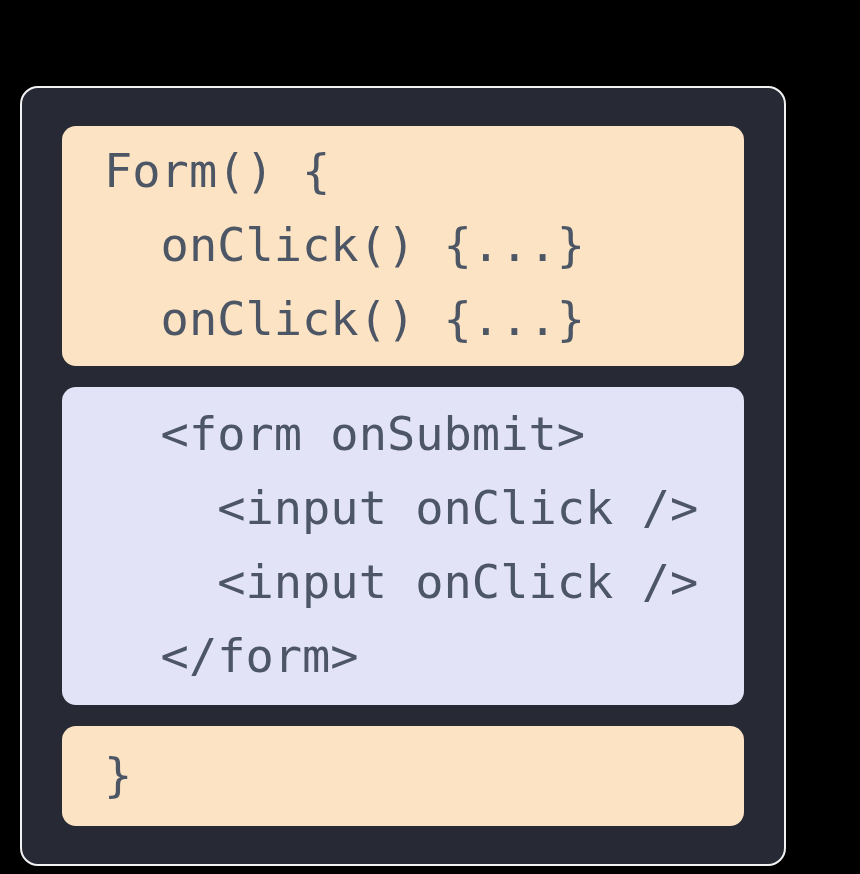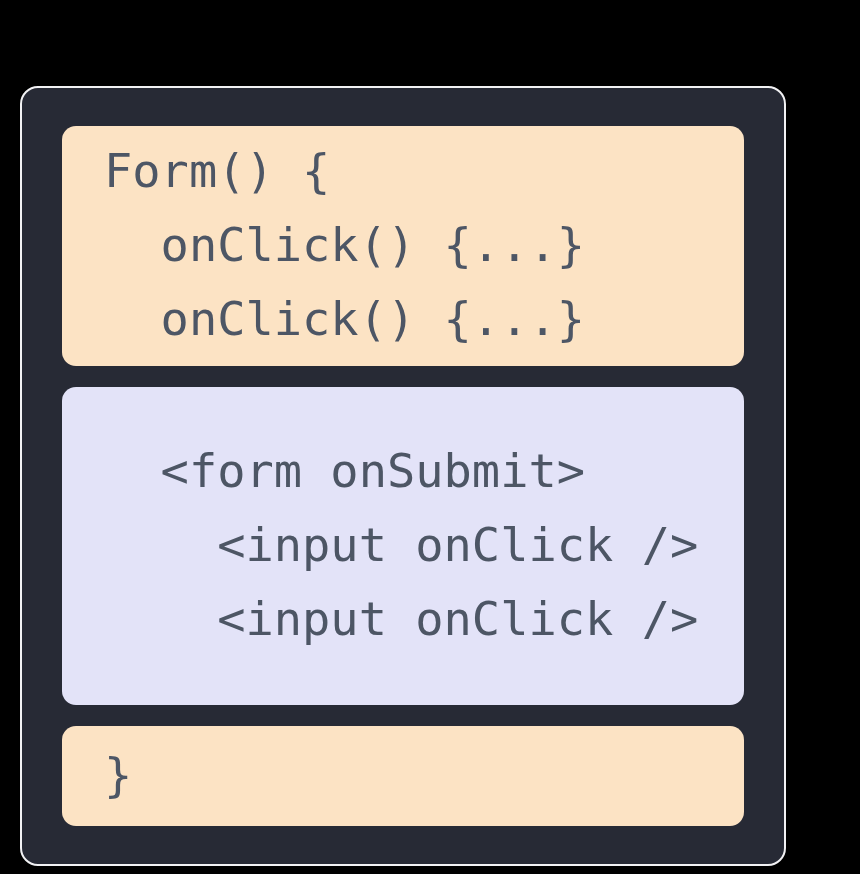--- a/index.html
+++ b/index.html
@@ -87,20 +87,21 @@
     <div class="block peach block-top">
       <div class="code-line">Form() {</div>
       <div class="code-line">  onClick() {...}</div>
       <div class="code-line">  onClick() {...}</div>
     </div>
 
     <div class="block lavender block-middle">
       <div class="code-line">  &lt;form onSubmit&gt;</div>
       <div class="code-line">    &lt;input onClick /&gt;</div>
       <div class="code-line">    &lt;input onClick /&gt;</div>
+      <div class="code-line">  &lt;/form&gt;</div>
     </div>
 
     <div class="block peach block-bottom">
       <div class="code-line">}</div>
     </div>
 
   </div>
 
 </div>
 

